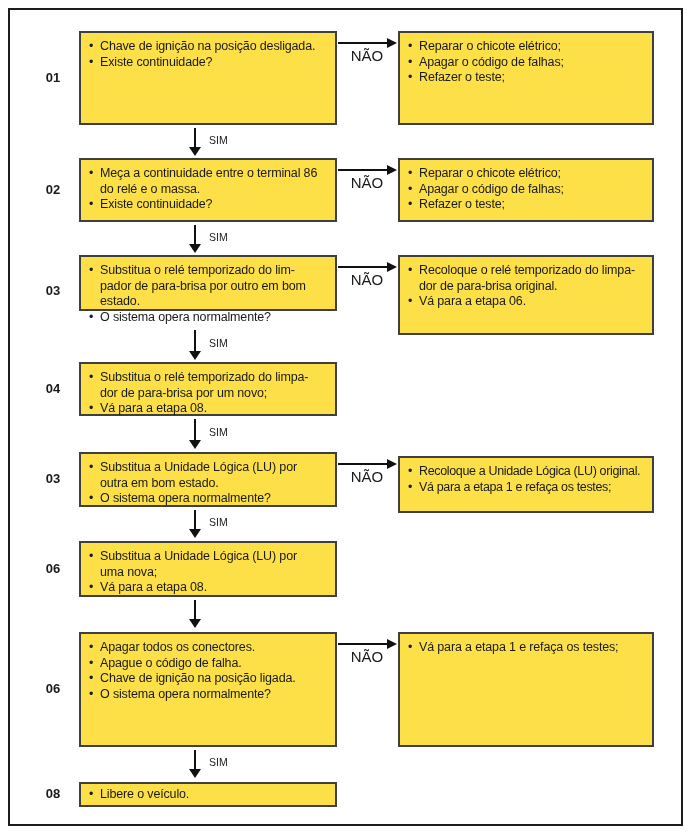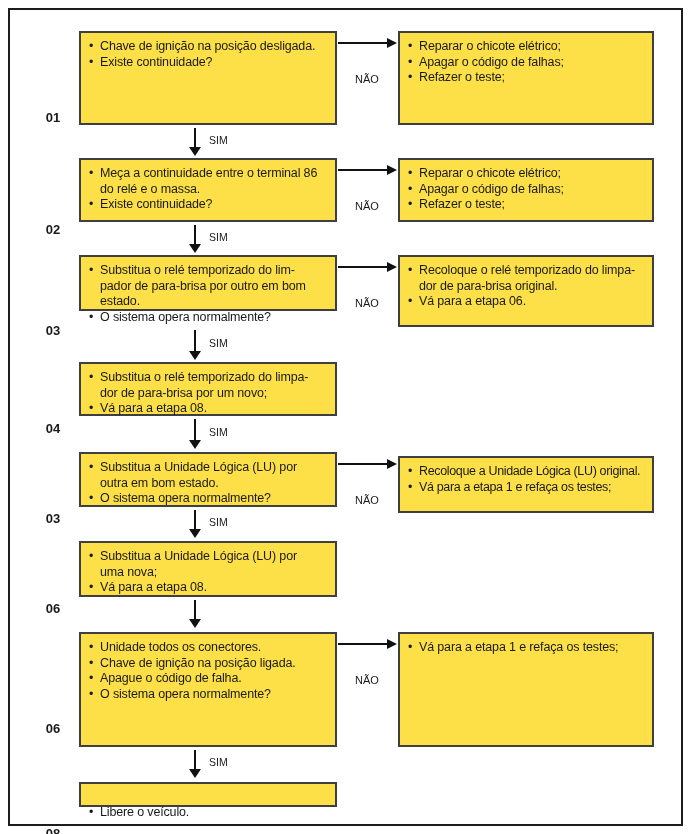--- a/index.html
+++ b/index.html
@@ -1,35 +1,35 @@
 <!DOCTYPE html>
 <html><head>
 <meta charset="utf-8">
 <style>
   html,body{margin:0;padding:0;background:#fff;}
   .stage{position:relative;width:691px;height:834px;background:#fff;
          font-family:"Liberation Sans","DejaVu Sans",sans-serif;color:#1a1a1a;overflow:hidden;}
   .frame{position:absolute;left:8px;top:8px;width:671px;height:814px;border:2px solid #1d1d1d;}
   .box{position:absolute;border:2px solid #3f3f3f;background:#fde047;box-sizing:border-box;
        padding:6px 3px 0 8px;font-size:12.5px;line-height:15.5px;letter-spacing:-0.15px;}
-  .box.pad-sm{padding-top:21px;}
+  .box.pad-sm{padding-top:3px;}
   .lbox{left:79px;width:258px;}
   .rbox{left:398px;width:256px;}
   .b{display:flex;}
   .b::before{content:"\2022";flex:0 0 11px;width:11px;}
   .t{white-space:pre-line;flex:1 1 auto;}
-  .num{position:absolute;left:34px;width:38px;text-align:center;font-size:13px;font-weight:bold;line-height:16px;margin-top:40px;}
+  .num{position:absolute;left:34px;width:38px;text-align:center;font-size:13px;font-weight:bold;line-height:16px;}
   .vshaft{position:absolute;left:194px;width:2px;background:#111;}
   .vhead{position:absolute;left:189px;width:0;height:0;border-left:6px solid transparent;
          border-right:6px solid transparent;border-top:9px solid #111;}
   .hshaft{position:absolute;left:338px;width:49px;height:2px;background:#111;}
   .hhead{position:absolute;left:387px;width:0;height:0;border-top:5px solid transparent;
          border-bottom:5px solid transparent;border-left:10px solid #111;}
   .simlbl{position:absolute;left:209px;font-size:10.5px;line-height:11px;}
-  .naolbl{position:absolute;left:337px;width:60px;text-align:center;font-size:11px;line-height:11px;margin-top:24px;}
+  .naolbl{position:absolute;left:337px;width:60px;text-align:center;font-size:15px;line-height:11px;}
 </style>
 </head>
 <body>
 
 <div class="stage">
   <div class="frame"></div>
 
   <div class="num" style="top:70px">01</div>
   <div class="box lbox" style="top:31px;height:94px">
     <div class="b">
@@ -92,21 +92,21 @@
 pador de para-brisa por outro em bom
 estado.</span>
       </div>
     <div class="b">
         <span class="t">O sistema opera normalmente?</span>
       </div>
   </div>
   <div class="hshaft" style="top:266px"></div>
   <div class="hhead" style="top:262px"></div>
   <div class="naolbl" style="top:274px">NÃO</div>
-  <div class="box rbox" style="top:255px;height:72px">
+  <div class="box rbox" style="top:255px;height:80px">
     <div class="b">
         <span class="t">Recoloque o relé temporizado do limpa-
 dor de para-brisa original.</span>
       </div>
     <div class="b">
         <span class="t">Vá para a etapa 06.</span>
       </div>
   </div>
   <div class="vshaft" style="top:330px;height:21px"></div>
   <div class="vhead" style="top:351px"></div>
@@ -160,27 +160,27 @@
     <div class="b">
         <span class="t">Vá para a etapa 08.</span>
       </div>
   </div>
   <div class="vshaft" style="top:600px;height:19px"></div>
   <div class="vhead" style="top:619px"></div>
 
   <div class="num" style="top:681px">06</div>
   <div class="box lbox" style="top:632px;height:115px">
     <div class="b">
-        <span class="t">Unidade todos os conectores.</span>
+        <span class="t">Apagar todos os conectores.</span>
+      </div>
+    <div class="b">
+        <span class="t">Apague o código de falha.</span>
       </div>
     <div class="b">
         <span class="t">Chave de ignição na posição ligada.</span>
-      </div>
-    <div class="b">
-        <span class="t">Apague o código de falha.</span>
       </div>
     <div class="b">
         <span class="t">O sistema opera normalmente?</span>
       </div>
   </div>
   <div class="hshaft" style="top:643px"></div>
   <div class="hhead" style="top:639px"></div>
   <div class="naolbl" style="top:651px">NÃO</div>
   <div class="box rbox" style="top:632px;height:115px">
     <div class="b">

